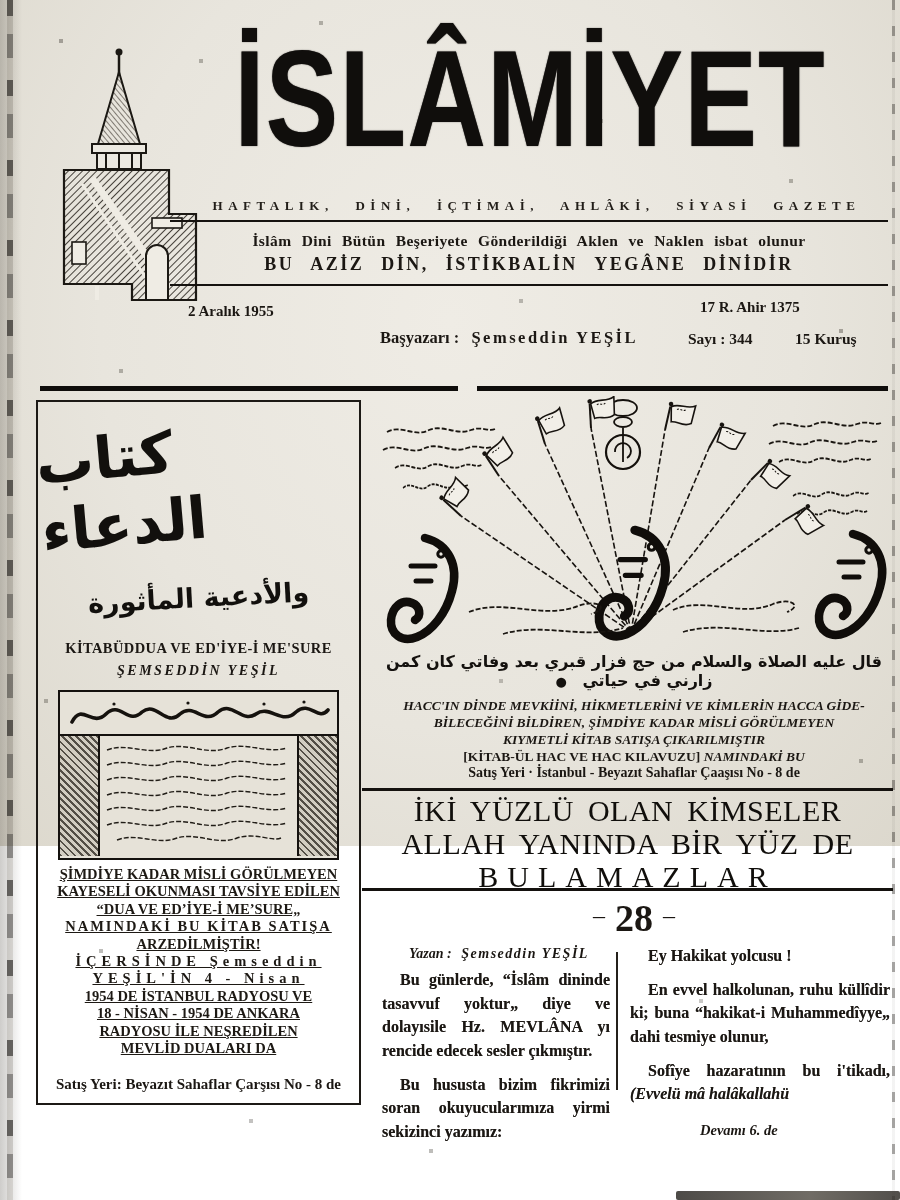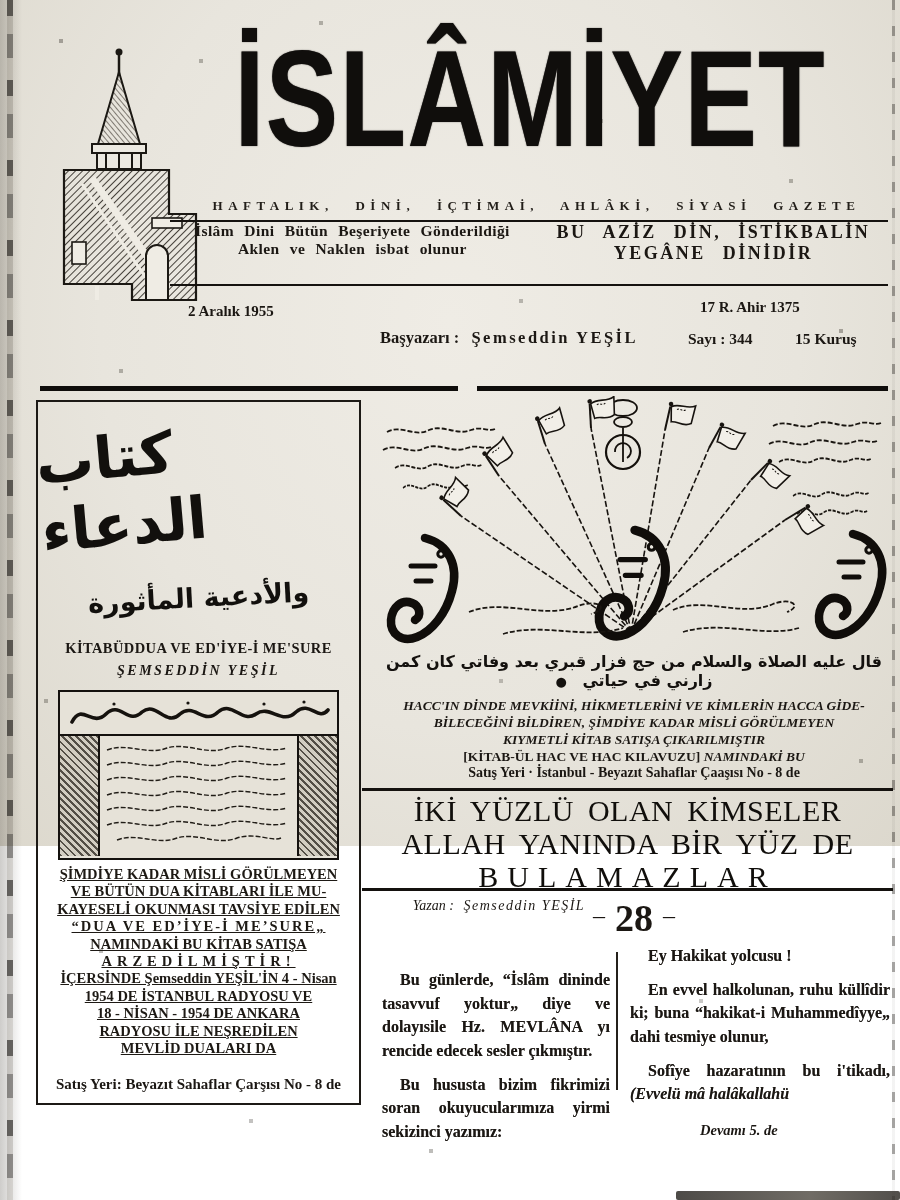--- a/index.html
+++ b/index.html
@@ -30,21 +30,21 @@
 
   
   .title-wrap{position:absolute;left:170px;top:24px;width:720px;height:172px;text-align:center;}
   .title{font-family:"Liberation Sans","DejaVu Sans",sans-serif;font-weight:bold;font-size:106px;
     line-height:1.25;letter-spacing:1px;transform:scaleY(1.30) scaleX(1.03);transform-origin:50% 30%;
     color:#100e0c;text-shadow:0 0 1px rgba(16,14,12,.8);white-space:nowrap;}
   .subtitle{position:absolute;left:170px;top:198px;width:720px;text-align:center;
     font-weight:bold;font-size:13px;letter-spacing:5.5px;word-spacing:13px;color:#221e19;padding-left:13px;}
   .tagline-box{position:absolute;left:170px;top:220px;width:718px;height:66px;
     border-top:2.5px solid #15120f;border-bottom:2.5px solid #15120f;
-    display:flex;flex-direction:row;justify-content:center;gap:4px;text-align:center;}
+    display:flex;flex-direction:column;justify-content:center;gap:4px;text-align:center;}
   .tagline1{font-weight:bold;font-size:15.5px;word-spacing:6px;letter-spacing:.4px;}
   .tagline2{font-weight:bold;font-size:18px;letter-spacing:2.5px;word-spacing:10px;}
   .info-date-l{position:absolute;left:188px;top:303px;font-weight:bold;font-size:15px;}
   .info-date-r{position:absolute;left:700px;top:299px;font-weight:bold;font-size:15px;}
   .info-editor{position:absolute;left:380px;top:328px;font-weight:bold;font-size:16.5px;}
   .info-editor .name{letter-spacing:2.5px;margin-left:8px;}
   .info-issue{position:absolute;left:688px;top:330px;font-weight:bold;font-size:15.5px;}
   .info-price{position:absolute;left:795px;top:330px;font-weight:bold;font-size:15.5px;}
   .thick-rule{position:absolute;top:386px;height:5px;background:#0f0d0b;}
   .thick-rule.seg1{left:40px;width:418px;}
@@ -80,22 +80,22 @@
   .hajj-caption .b{font-style:normal;font-weight:bold;}
   .hajj-sales{position:absolute;left:373px;top:765px;width:522px;text-align:center;font-weight:bold;font-size:14px;}
   .headline-rule{position:absolute;left:362px;width:531px;height:2.5px;background:#14110e;}
   .hr-top{top:788px;} .hr-bot{top:888px;}
   .headline{position:absolute;left:365px;top:794px;width:525px;text-align:center;
     font-weight:400;font-size:30px;line-height:1.1;word-spacing:6px;letter-spacing:.5px;color:#100e0b;}
   .headline .l3{letter-spacing:9px;}
   .article-number{position:absolute;left:373px;top:896px;width:522px;text-align:center;}
   .article-number .num{font-weight:bold;font-size:38px;}
   .article-number .dash{font-size:24px;vertical-align:8px;margin:0 10px;}
-  .byline{position:absolute;left:385px;top:898px;width:228px;text-align:center;
-    font-style:italic;font-size:14px;font-weight:normal;}
+  .byline{position:absolute;left:385px;top:946px;width:228px;text-align:center;
+    font-style:italic;font-size:14px;font-weight:bold;}
   .byline .name{letter-spacing:1.5px;margin-left:6px;}
   .col1{position:absolute;left:382px;top:968px;width:228px;}
   .col2{position:absolute;left:630px;top:944px;width:260px;}
   .col1 p,.col2 p{margin:0 0 10px 0;font-weight:bold;font-size:16px;line-height:1.48;
     text-align:justify;text-indent:18px;text-shadow:0 0 .4px rgba(25,21,17,.6);}
   .col2 .italic{font-style:italic;font-weight:bold;}
   .col-divider{position:absolute;left:616px;top:952px;width:2px;height:138px;background:#24201b;}
   .continuation{position:absolute;left:700px;top:1122px;font-style:italic;font-weight:bold;font-size:14.5px;}
 </style>
 </head>
@@ -190,21 +190,20 @@
               <path d="M14,100 C34,92 54,106 74,98 C94,92 114,106 134,98 C154,92 168,102 178,98"></path>
             </g>
           </svg>
         </div>
         <div class="panel-side"></div>
       </div>
     </div>
 
     <div class="ad-lines">
       <div>ŞİMDİYE KADAR MİSLİ GÖRÜLMEYEN</div>
-      <div>VE BÜTÜN DUA KİTABLARI İLE MU-</div>
       <div>KAYESELİ OKUNMASI TAVSİYE EDİLEN</div>
       <div>“DUA VE ED’İYE-İ ME’SURE„</div>
       <div>NAMINDAKİ BU KİTAB SATIŞA</div>
       <div>ARZEDİLMİŞTİR!</div>
       <div>İÇERSİNDE Şemseddin YEŞİL'İN 4 - Nisan</div>
       <div>1954 DE İSTANBUL RADYOSU VE</div>
       <div>18 - NİSAN - 1954 DE ANKARA</div>
       <div>RADYOSU İLE NEŞREDİLEN</div>
       <div>MEVLİD DUALARI DA</div>
     </div>
@@ -321,15 +320,15 @@
     <p>Bu hususta bizim fikrimizi soran okuyucularımıza yirmi sekizinci yazımız:</p>
   </div>
   <div class="col-divider"></div>
   <div class="col2">
     <p>Ey Hakikat yolcusu !</p>
     <p>En evvel halkolunan, ruhu küllîdir ki; buna “hakikat-i Muhammedîyye„ dahi tesmiye olunur,</p>
     <p>
       <span>Sofîye hazaratının bu i'tikadı, </span><span class="italic">(Evvelü mâ halâkallahü</span>
     </p>
   </div>
-  <div class="continuation">Devamı 5. de</div>
+  <div class="continuation">Devamı 6. de</div>
 
 </div>
 
 </body></html>

